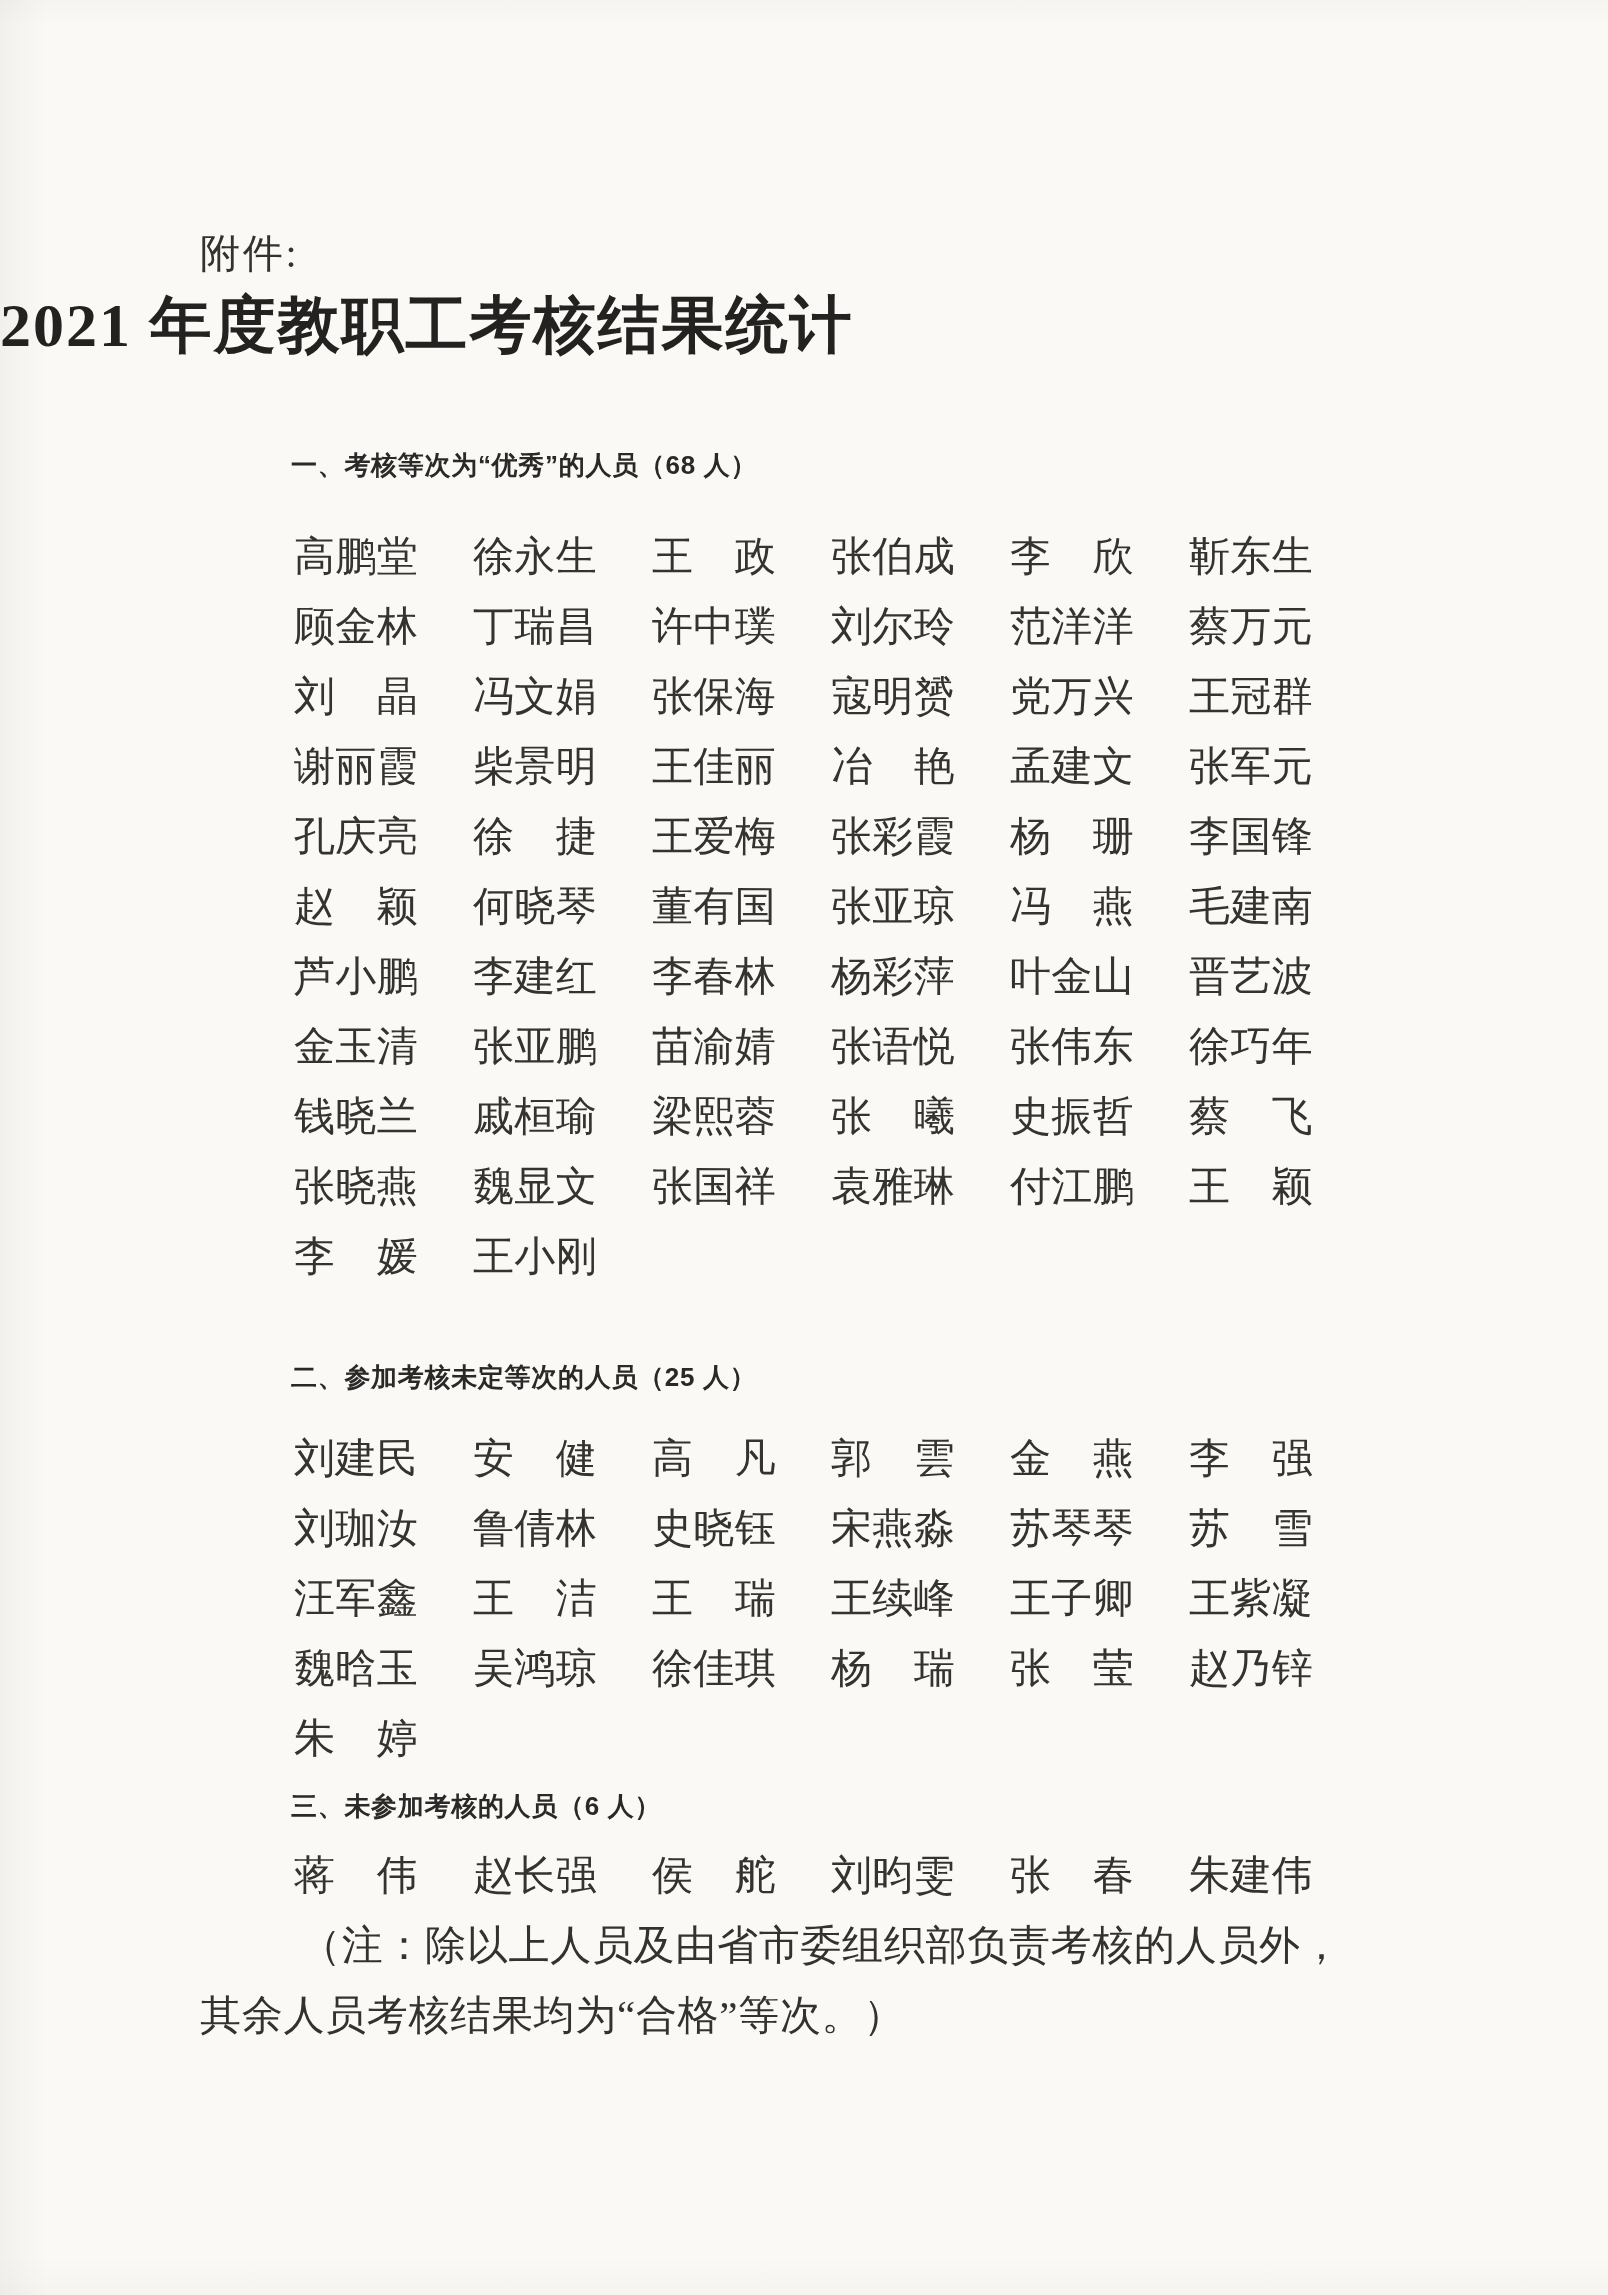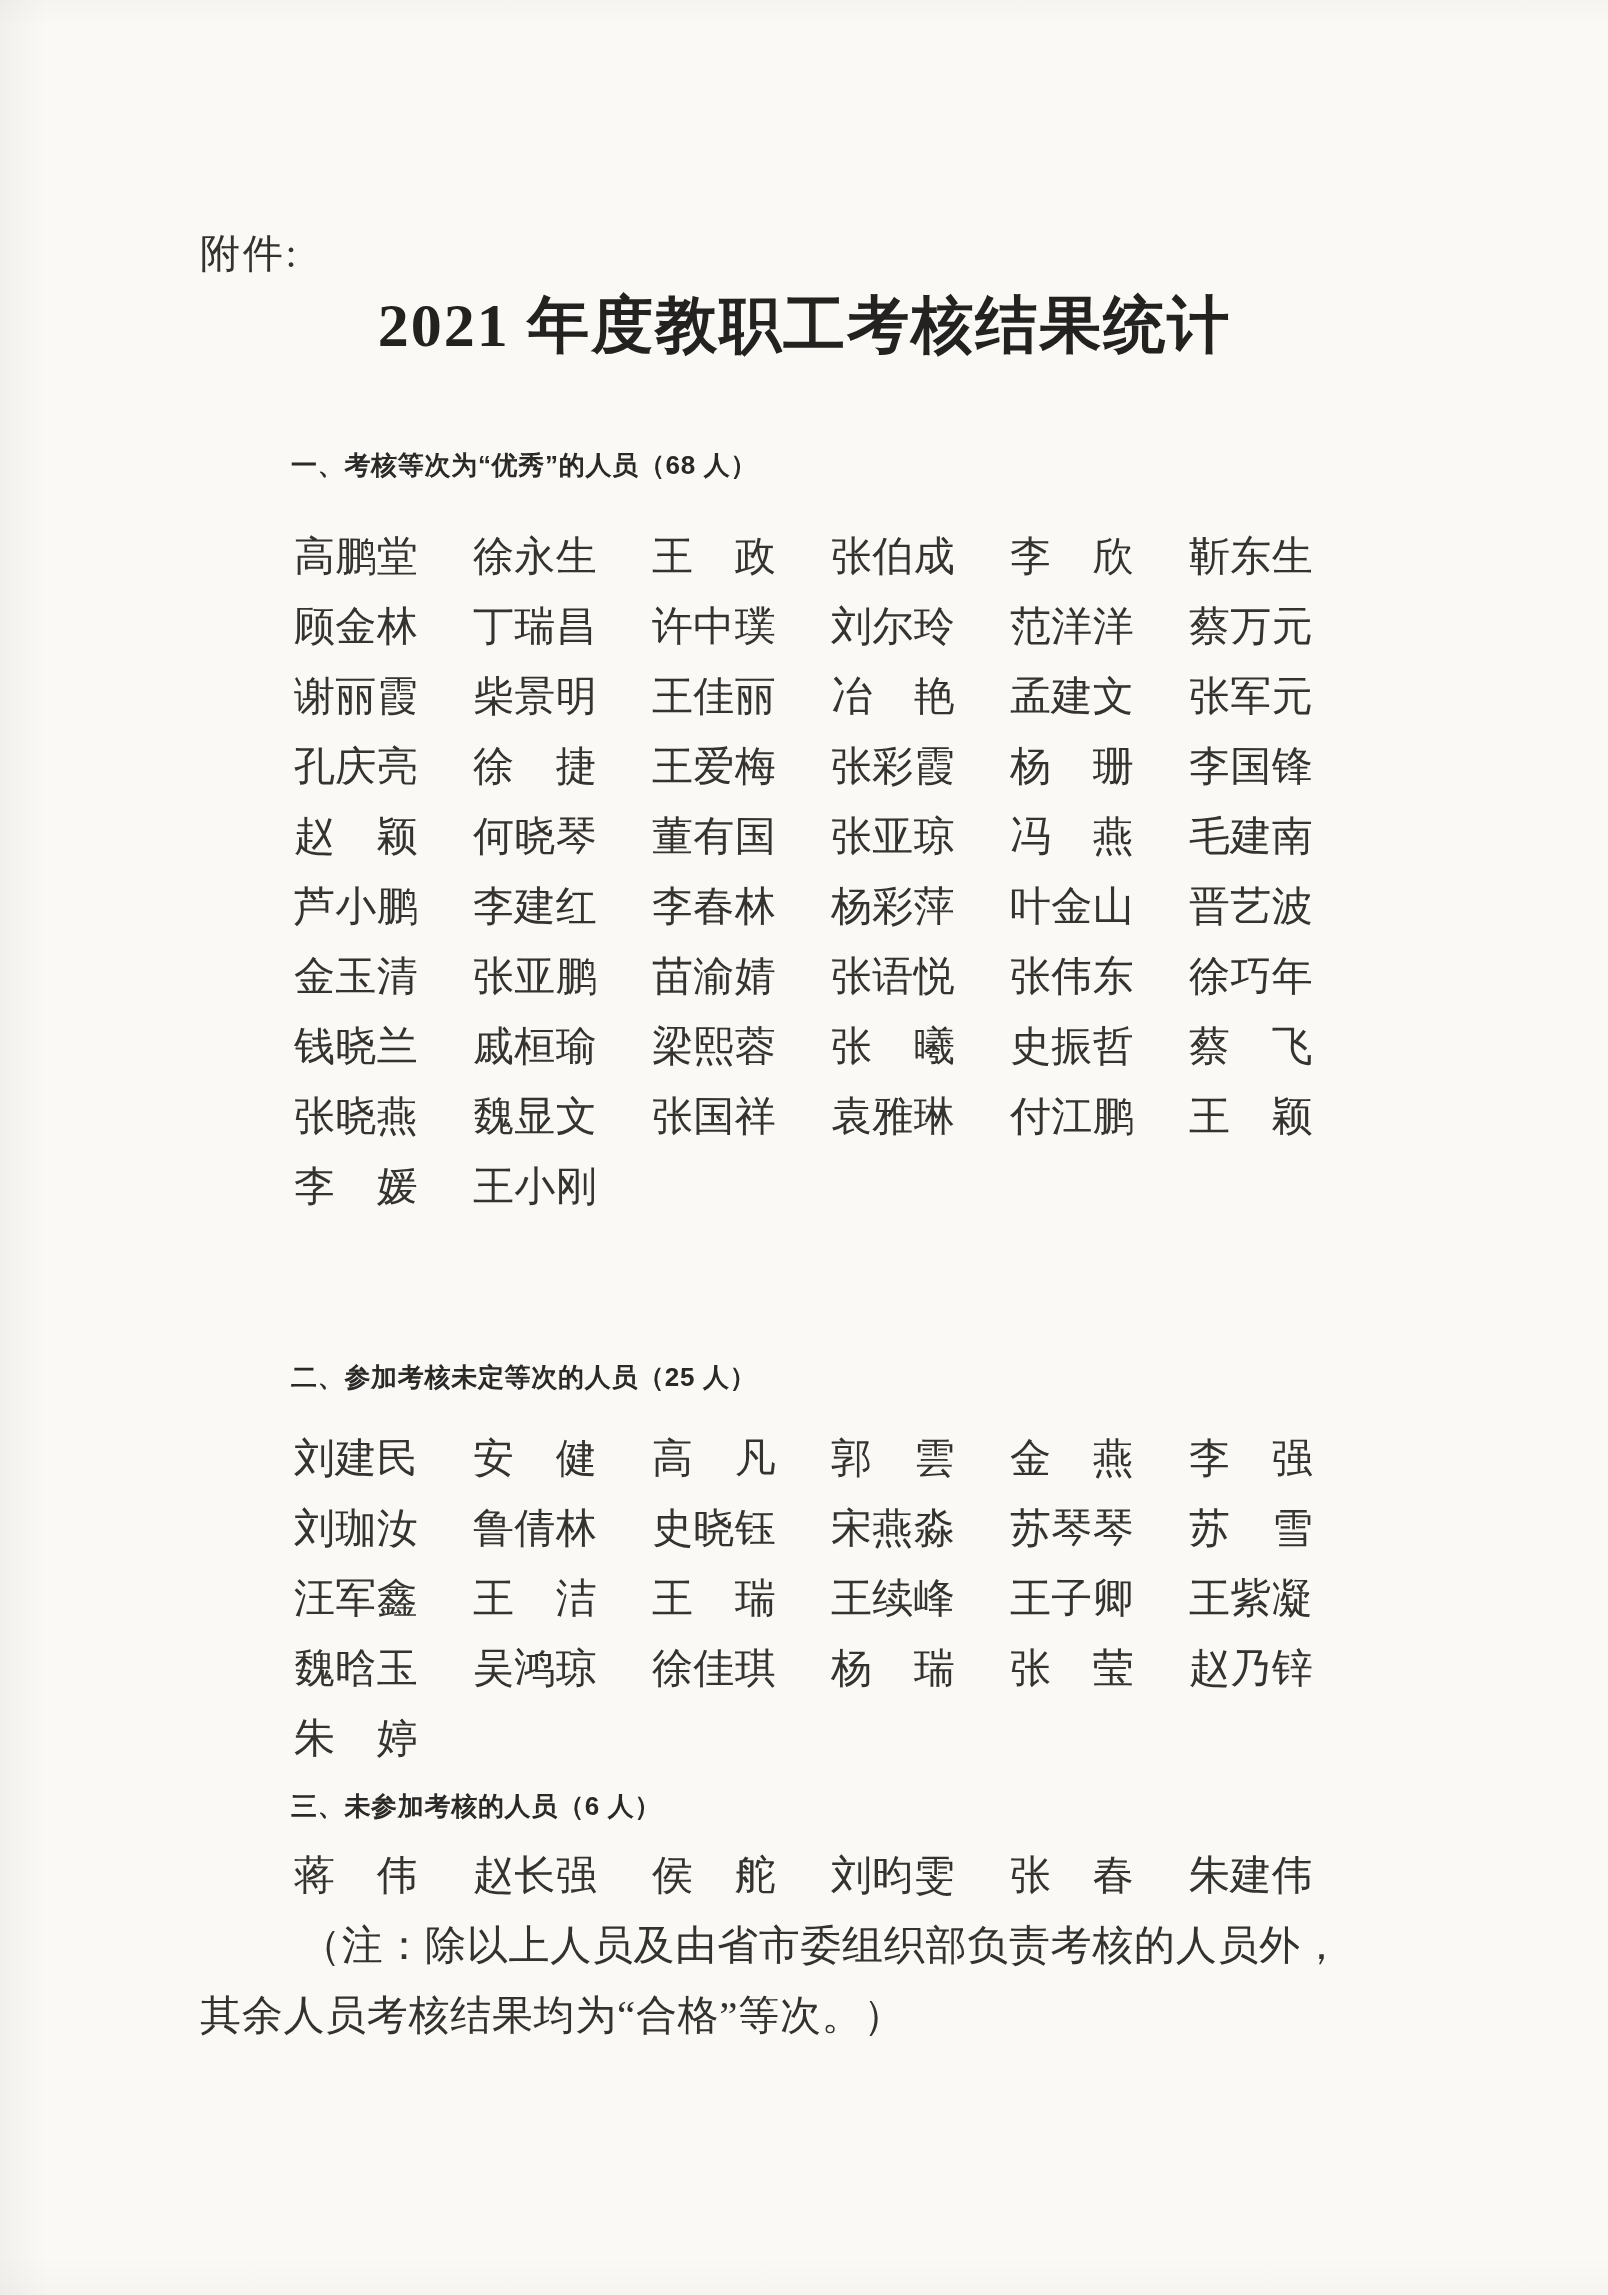--- a/index.html
+++ b/index.html
@@ -29,21 +29,20 @@
     font-size: 40px;
     line-height: 44px;
     letter-spacing: 2.7px;
     color: #33322f;
   }
   .doc-title {
     position: absolute;
     left: 0;
     right: 0;
     top: 291px;
-    text-align: center;
     font-size: 62px;
     line-height: 69px;
     font-weight: bold;
     letter-spacing: 2px;
     color: #232220;
   }
   .section-heading {
     position: absolute;
     left: 291px;
     font-size: 26px;
@@ -111,20 +110,28 @@
       </div>
       <div class="name-row">
         <span class="name-cell">顾金林</span>
         <span class="name-cell">丁瑞昌</span>
         <span class="name-cell">许中璞</span>
         <span class="name-cell">刘尔玲</span>
         <span class="name-cell">范洋洋</span>
         <span class="name-cell">蔡万元</span>
       </div>
       <div class="name-row">
+        <span class="name-cell">刘　晶</span>
+        <span class="name-cell">冯文娟</span>
+        <span class="name-cell">张保海</span>
+        <span class="name-cell">寇明赟</span>
+        <span class="name-cell">党万兴</span>
+        <span class="name-cell">王冠群</span>
+      </div>
+      <div class="name-row">
         <span class="name-cell">谢丽霞</span>
         <span class="name-cell">柴景明</span>
         <span class="name-cell">王佳丽</span>
         <span class="name-cell">冶　艳</span>
         <span class="name-cell">孟建文</span>
         <span class="name-cell">张军元</span>
       </div>
       <div class="name-row">
         <span class="name-cell">孔庆亮</span>
         <span class="name-cell">徐　捷</span>

